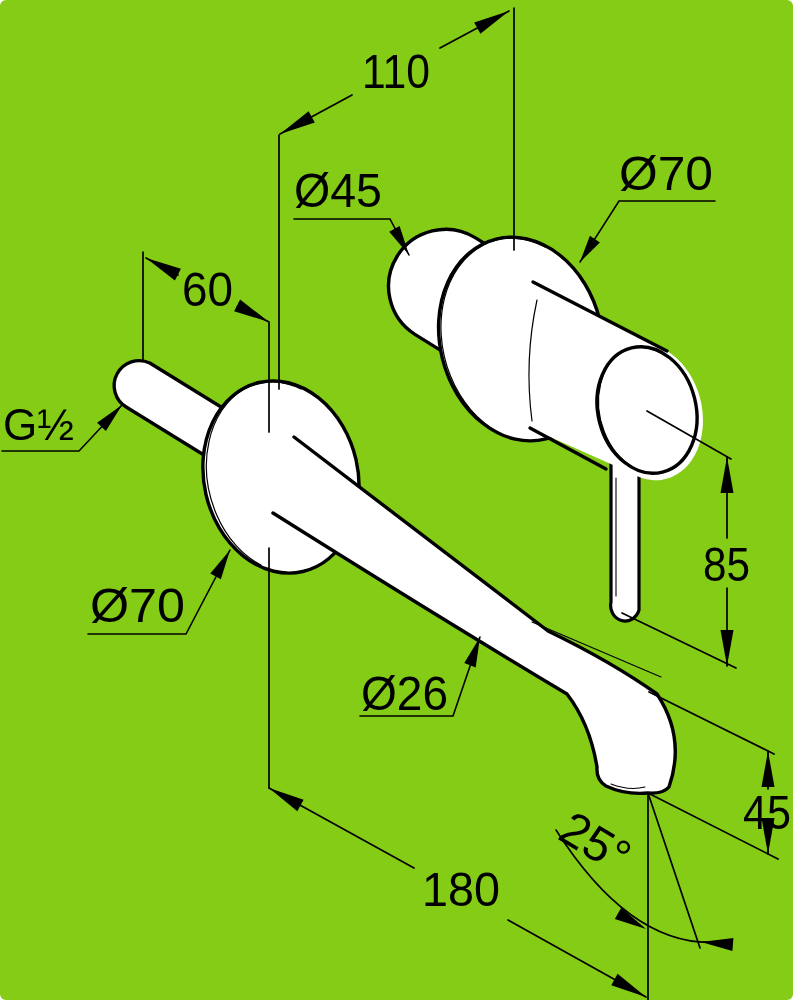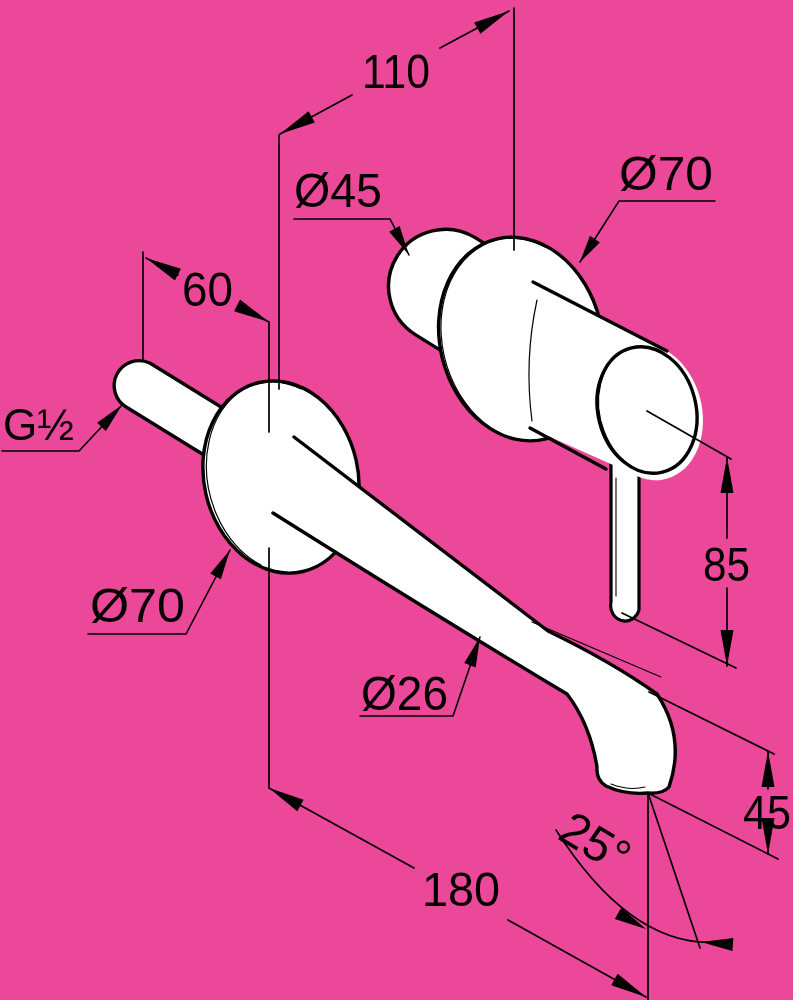--- a/index.html
+++ b/index.html
@@ -4,22 +4,23 @@
 <style>
   html, body {
     margin: 0;
     padding: 0;
     background: #ffffff;
   }
   .stage {
     width: 793px;
     height: 1000px;
     position: relative;
-    background: #ec4899;
+    background: #84cc16;
     overflow: hidden;
+    border-radius: 6px;
   }
   svg { display: block; }
   text {
     font-family: "Liberation Sans", "DejaVu Sans", sans-serif;
     fill: #000000;
   }
   .dim-text  { font-size: 48px; }
   .dim-text-sm { font-size: 45px; }
 </style>
 </head>

